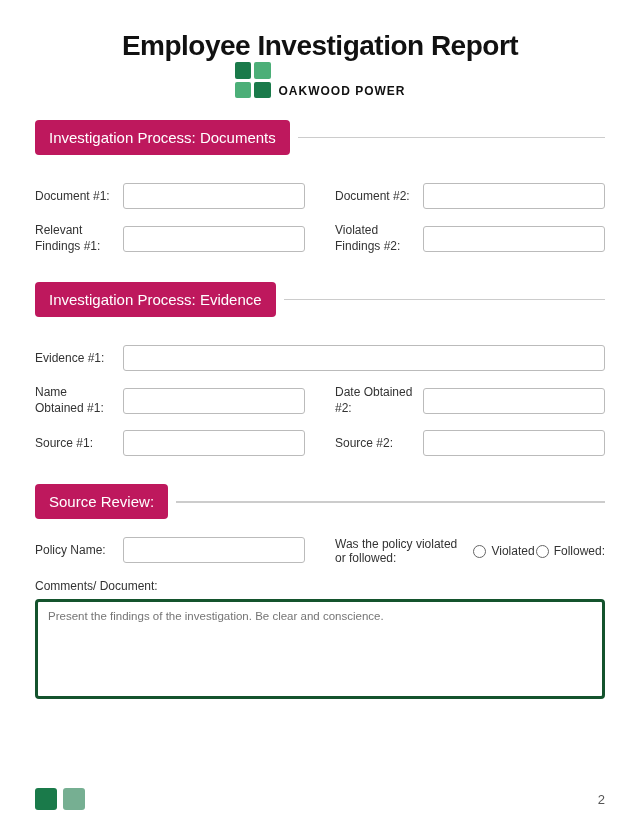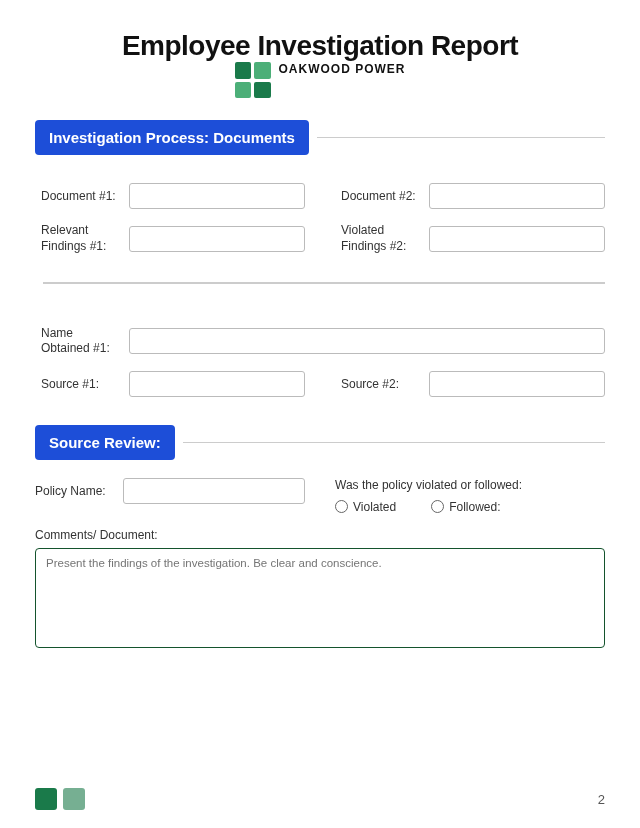--- a/index.html
+++ b/index.html
@@ -20,21 +20,21 @@
       flex-direction: column;
     }
     .header-title {
       font-size: 28px;
       font-weight: 900;
       color: #111;
       letter-spacing: -0.5px;
     }
     .logo-area {
       display: flex;
-      align-items: flex-start;
+      align-items: flex-end;
       gap: 8px;
     }
     .logo-grid {
       display: grid;
       grid-template-columns: 1fr 1fr;
       grid-template-rows: 1fr 1fr;
       gap: 3px;
       width: 36px;
       height: 36px;
     }
@@ -45,24 +45,24 @@
     .logo-cell.light-green { background: #4caf78; }
     .logo-name {
       font-size: 12px;
       font-weight: 700;
       color: #111;
       letter-spacing: 1px;
       text-transform: uppercase;
     }
 
     .section-header {
-      background: #1d4ed8;
+      background: #be185d;
       color: #fff;
       font-size: 15px;
-      font-weight: 700;
+      font-weight: 400;
       padding: 9px 14px;
       border-radius: 4px;
       display: inline-block;
       margin-bottom: 0;
     }
     .section-divider {
       display: flex;
       align-items: center;
       margin-bottom: 18px;
     }
@@ -84,21 +84,20 @@
       display: flex;
       align-items: flex-start;
       gap: 30px;
       margin-bottom: 14px;
     }
     .form-field {
       display: flex;
       align-items: center;
       gap: 8px;
       flex: 1;
-      margin-left: 6px;
     }
     .field-label {
       font-size: 12px;
       color: #333;
       white-space: nowrap;
       min-width: 80px;
     }
     .field-label.wrap {
       white-space: normal;
       max-width: 75px;
@@ -128,31 +127,30 @@
     }
     .policy-left {
       display: flex;
       align-items: center;
       gap: 8px;
       flex: 1;
     }
     .policy-right {
       flex: 1;
       display: flex;
-      flex-direction: column;
       gap: 8px;
     }
     .policy-right-label {
       font-size: 12px;
       color: #333;
     }
     .radio-row {
       display: flex;
       align-items: center;
-      gap: 35px;
+      gap: 1px;
     }
     .radio-item {
       display: flex;
       align-items: center;
       gap: 5px;
       font-size: 12px;
       color: #333;
     }
     .radio-circle {
       width: 13px;
@@ -163,21 +161,21 @@
       flex-shrink: 0;
     }
 
     .comments-label {
       font-size: 12px;
       color: #333;
       margin-bottom: 6px;
     }
     .comments-textarea {
       width: 100%;
-      border: 1px solid #14532d;
+      border: 3px solid #14532d;
       border-radius: 4px;
       min-height: 100px;
       padding: 8px 10px;
       font-size: 11.5px;
       color: #999;
       resize: none;
       outline: none;
       font-family: Arial, sans-serif;
     }
 
@@ -244,29 +242,38 @@
       <input class="text-input" type="text" style="">
     </div>
     <div class="form-field">
       <span class="field-label wrap">Violated Findings #2:</span>
       <input class="text-input" type="text" style="">
     </div>
   </div>
 </div>
 
 <div class="section-divider">
+  <div class="section-header">Investigation Process: Evidence</div>
   <div class="divider-line"></div>
 </div>
 
 <div class="form-section">
   <div class="form-row">
+    <div class="form-field">
+      <span class="field-label">Evidence #1:</span>
+      <input class="text-input" type="text" style="">
+    </div>
   </div>
   <div class="form-row">
     <div class="form-field">
       <span class="field-label wrap">Name Obtained #1:</span>
+      <input class="text-input" type="text" style="">
+    </div>
+    <div class="form-field">
+      <span class="field-label wrap">Date Obtained #2:</span>
       <input class="text-input" type="text" style="">
     </div>
   </div>
   <div class="form-row">
     <div class="form-field">
       <span class="field-label">Source #1:</span>
       <input class="text-input" type="text" style="">
     </div>
     <div class="form-field">
       <span class="field-label">Source #2:</span>

